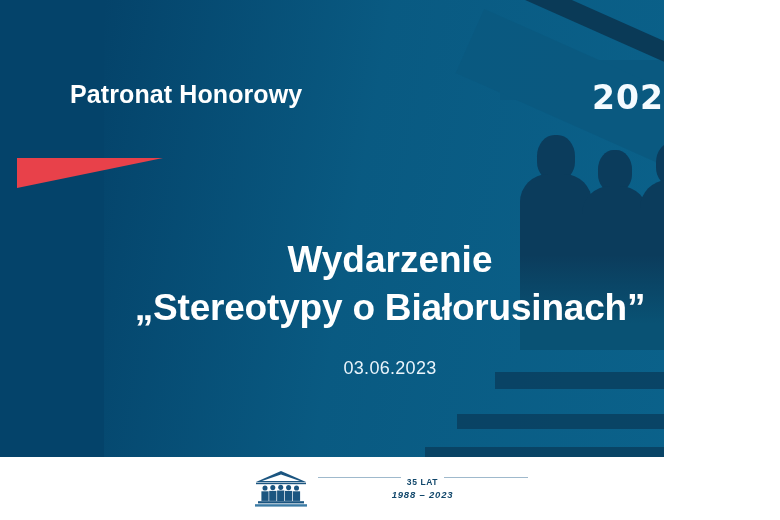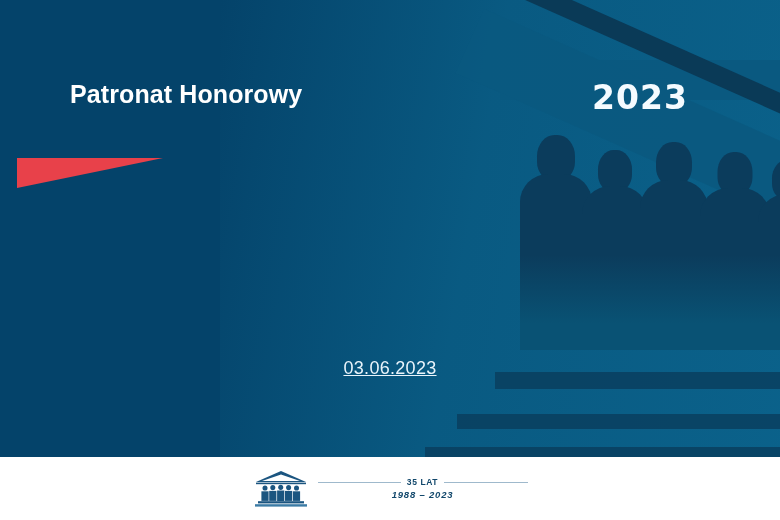--- a/index.html
+++ b/index.html
@@ -4,21 +4,21 @@
 <style>
   html,body{margin:0;padding:0;}
   body{
     width:780px;height:520px;overflow:hidden;background:#ffffff;
     font-family:"Liberation Sans",sans-serif;
   }
   .poster{position:relative;width:780px;height:520px;background:#ffffff;}
 
   
   .banner{
-    position:absolute;left:0;top:0;width:780px;height:457px;overflow:hidden;
+    position:absolute;left:0;top:0;width:664px;height:457px;overflow:hidden;
     background:#04436a;
   }
   .bg-tint{
     position:absolute;right:0;top:0;width:560px;height:457px;
     background:linear-gradient(100deg,rgba(8,86,125,0) 0%,rgba(10,94,134,.85) 45%,rgba(11,99,140,.95) 100%);
   }
   
   .stripe-dark{
     position:absolute;left:480px;top:-40px;width:460px;height:19px;
     background:#0a3a57;transform:rotate(24deg);transform-origin:left center;
@@ -74,32 +74,32 @@
     color:#f4fbff;font-size:33px;font-weight:700;letter-spacing:1px;
     font-family:"DejaVu Sans",sans-serif;
   }
   .event-title{
     position:absolute;left:0;top:236px;width:780px;text-align:center;
     color:#ffffff;font-size:37px;font-weight:700;line-height:1.30;
   }
   .event-title .l2{letter-spacing:-.2px;}
   .event-date{
     position:absolute;left:0;top:358px;width:780px;text-align:center;
-    color:#e9f4fb;font-size:18px;font-weight:400;letter-spacing:.3px;text-decoration:underline;
+    color:#e9f4fb;font-size:18px;font-weight:400;letter-spacing:.3px;
   }
 
   
   .footer{
     position:absolute;left:0;top:457px;width:780px;height:63px;
     display:flex;align-items:center;justify-content:center;background:#ffffff;
   }
   .logo{display:flex;align-items:center;gap:9px;}
   .emblem{width:56px;height:40px;display:block;}
   .logo-text{display:flex;flex-direction:column;align-items:center;}
-  .lt-top{display:flex;align-items:center;gap:6px;width:210px;}
+  .lt-top{display:flex;gap:6px;width:210px;}
   .rule{flex:1;height:1px;background:#9fb9cc;}
   .anniv{
     color:#11476b;font-size:8.5px;font-weight:700;letter-spacing:.6px;
     white-space:nowrap;
   }
   .org{
     color:#11476b;font-size:12.5px;font-weight:700;letter-spacing:.5px;
     white-space:nowrap;margin-top:1px;
   }
   .years{
@@ -148,20 +148,24 @@
     <div class="step step3"></div>
 
     <div class="red-wedge"></div>
 
     <div class="patronage">
       <div>Patronat Honorowy</div>
     </div>
 
     <div class="year">2023</div>
 
+    <div class="event-title">
+      <div class="l1">Wydarzenie</div>
+      <div class="l2">„Stereotypy o Białorusinach”</div>
+    </div>
 
     <div class="event-date">03.06.2023</div>
   </div>
 
   <div class="footer">
     <div class="logo">
 
       <svg class="emblem" viewBox="0 0 56 40">
         <polygon points="28,2 53,13 3,13" fill="#1b5580"></polygon>
         <polygon points="28,5.5 47,12 9,12" fill="#ffffff"></polygon>

